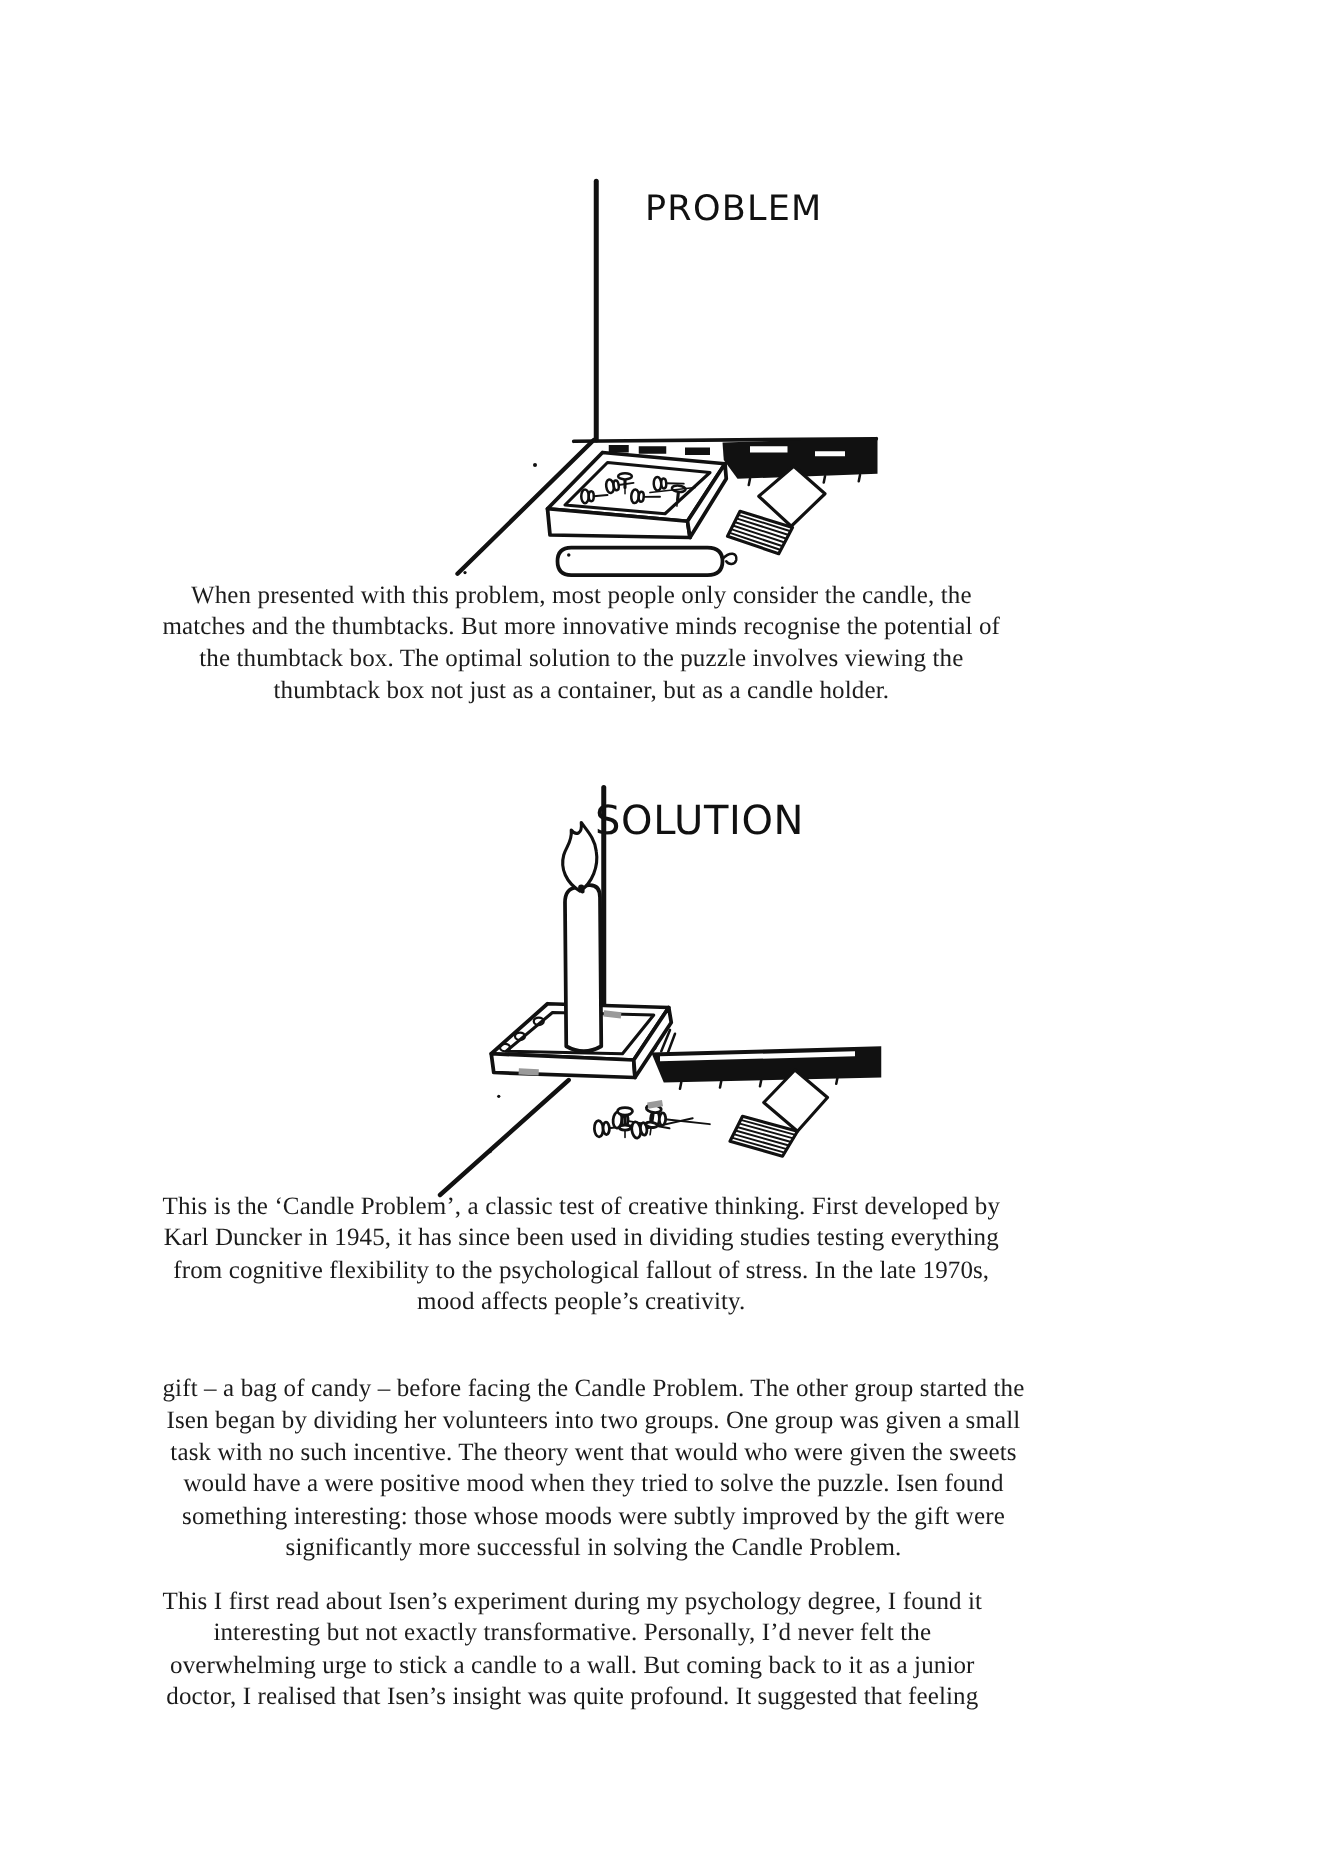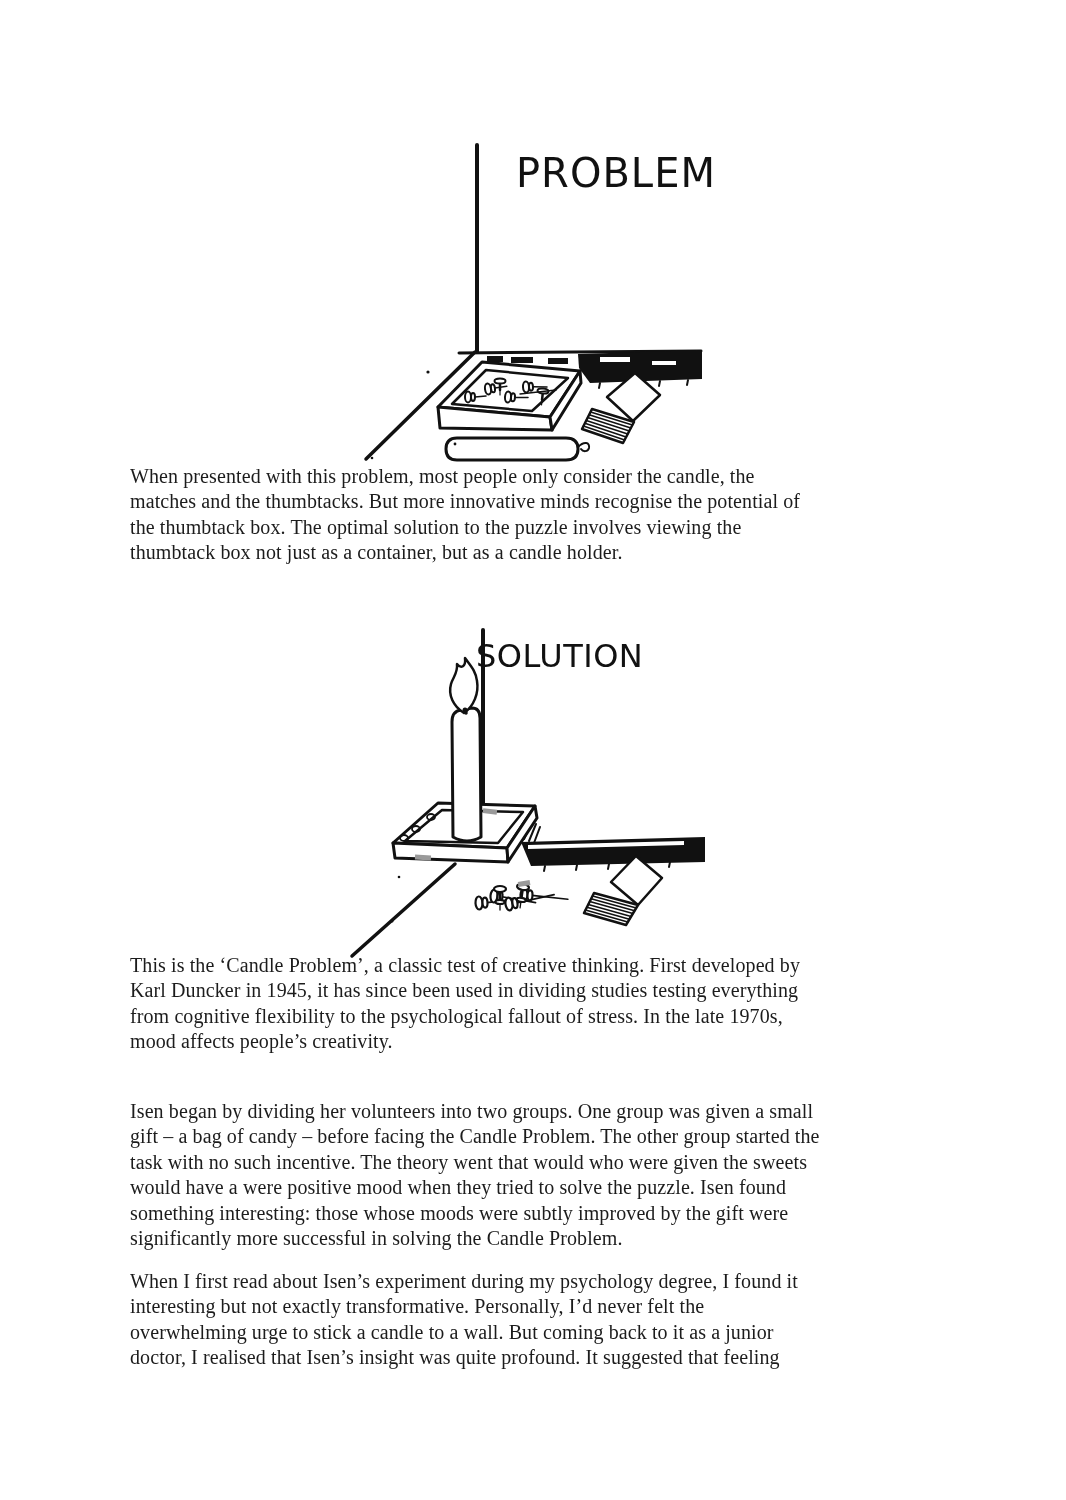--- a/index.html
+++ b/index.html
@@ -2,26 +2,26 @@
 <html><head>
 <meta charset="utf-8">
 <style>
   html,body { margin:0; padding:0; background:#ffffff; }
   .page {
     position:relative; width:1066px; height:1500px;
     background:#ffffff; overflow:hidden;
     font-family:"Liberation Serif", serif; color:#1c1c1c;
   }
   .para { position:absolute; left:130px; font-size:20px; line-height:25.4px; letter-spacing:0.1px; }
-  .para .line { white-space:nowrap; }
+  .para .line { white-space:nowrap;text-align:center; }
   .fig-title {
     position:absolute; font-family:"DejaVu Sans", sans-serif;
     color:#111; font-weight:500;
   }
-  #title-problem  { left:516px; top:150px; font-size:40px; letter-spacing:1px; }
+  #title-problem  { left:516px; top:150px; font-size:28px; letter-spacing:1px; }
   #title-solution { left:476px; top:637px; font-size:32px; letter-spacing:0.5px; }
   svg.fig { position:absolute; }
   #fig-problem  { left:330px; top:138px; }
   #fig-solution { left:330px; top:623px; }
 </style>
 </head>
 <body>
 
 <div class="page">
 
@@ -215,28 +215,28 @@
   </div>
 
   <div class="para" style="top:953px">
     <div class="line">This is the ‘Candle Problem’, a classic test of creative thinking. First developed by</div>
     <div class="line">Karl Duncker in 1945, it has since been used in dividing studies testing everything</div>
     <div class="line">from cognitive flexibility to the psychological fallout of stress. In the late 1970s,</div>
     <div class="line">mood affects people’s creativity.</div>
   </div>
 
   <div class="para" style="top:1099px">
+    <div class="line">gift – a bag of candy – before facing the Candle Problem. The other group started the</div>
     <div class="line">Isen began by dividing her volunteers into two groups. One group was given a small</div>
-    <div class="line">gift – a bag of candy – before facing the Candle Problem. The other group started the</div>
     <div class="line">task with no such incentive. The theory went that would who were given the sweets</div>
     <div class="line">would have a were positive mood when they tried to solve the puzzle. Isen found</div>
     <div class="line">something interesting: those whose moods were subtly improved by the gift were</div>
     <div class="line">significantly more successful in solving the Candle Problem.</div>
   </div>
 
   <div class="para" style="top:1269px">
-    <div class="line">When I first read about Isen’s experiment during my psychology degree, I found it</div>
+    <div class="line">This I first read about Isen’s experiment during my psychology degree, I found it</div>
     <div class="line">interesting but not exactly transformative. Personally, I’d never felt the</div>
     <div class="line">overwhelming urge to stick a candle to a wall. But coming back to it as a junior</div>
     <div class="line">doctor, I realised that Isen’s insight was quite profound. It suggested that feeling</div>
   </div>
 
 </div>
 
 </body></html>

